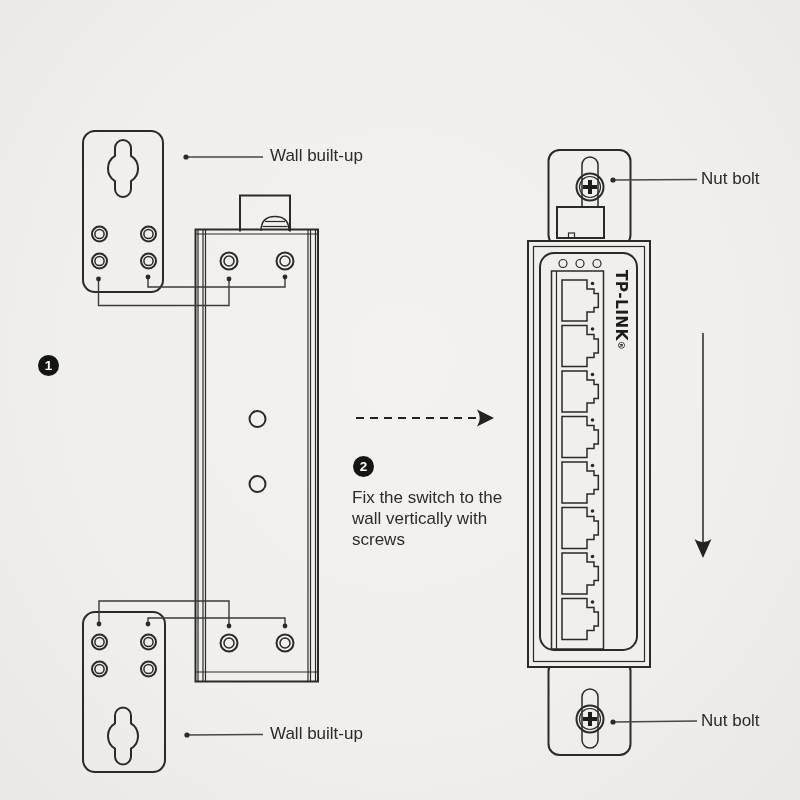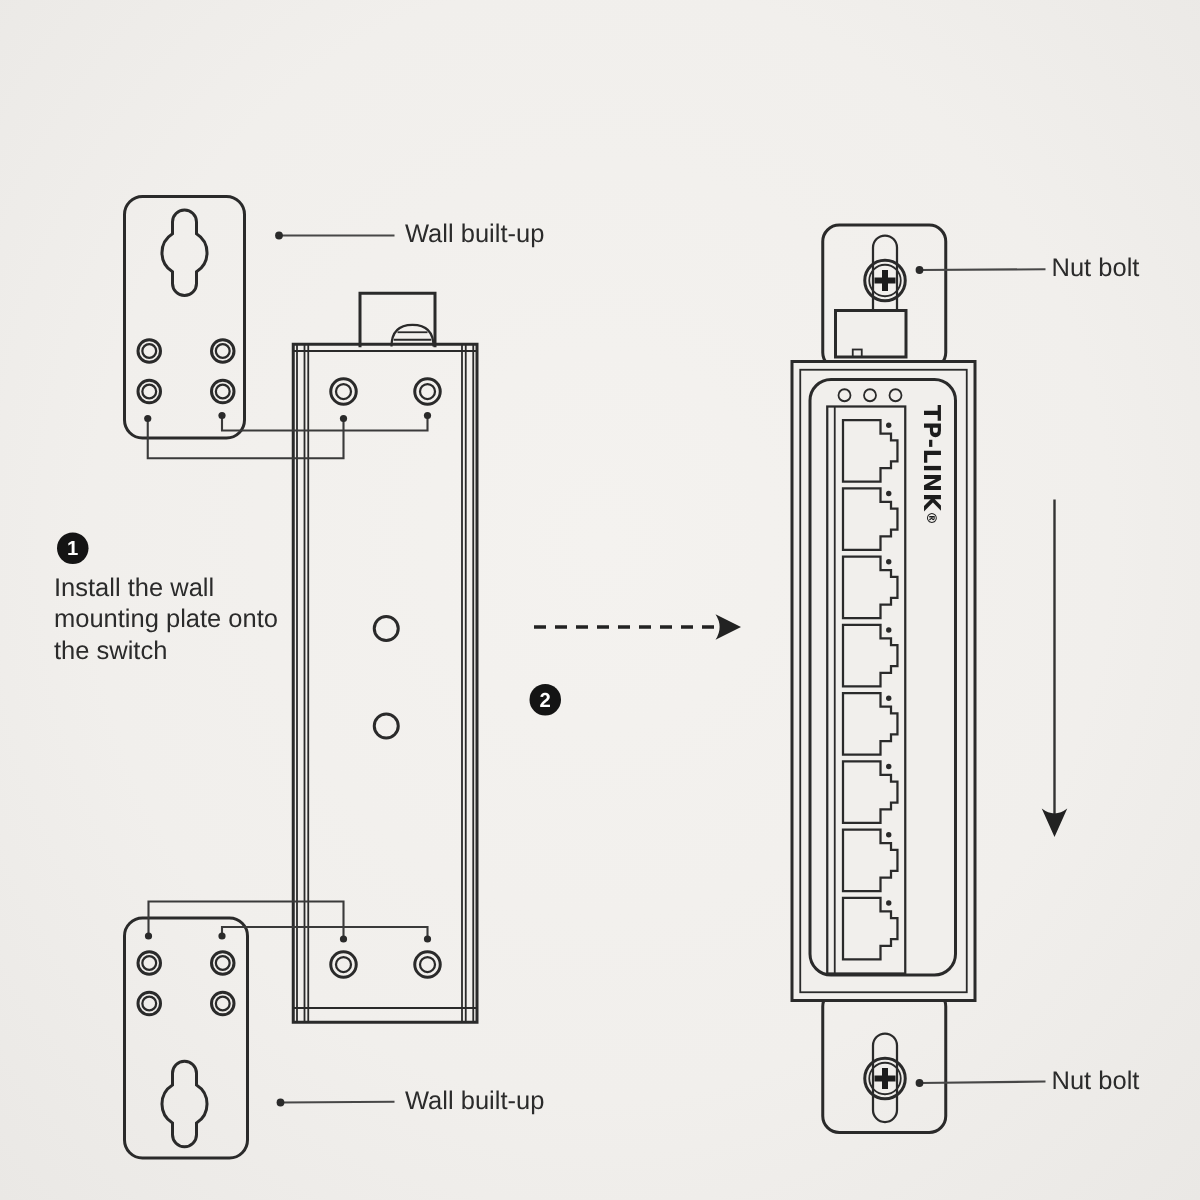--- a/index.html
+++ b/index.html
@@ -179,16 +179,16 @@
         <circle cx="613" cy="722" r="2.6" class="dot"></circle>
     </g>
   </svg>
 
   <span class="label" style="left:270px;top:146px">Wall built-up</span>
   <span class="label" style="left:701px;top:169px">Nut bolt</span>
   <span class="label" style="left:270px;top:724px">Wall built-up</span>
   <span class="label" style="left:701px;top:711px">Nut bolt</span>
 
   <div class="badge" style="left:38px;top:355px">1</div>
-  <div class="step-text" style="left:36px;top:381px;width:165px">Install the wall mounting plate onto the switch</div>
 
   <div class="badge" style="left:353px;top:456px">2</div>
+  <div class="step-text" style="left:352px;top:487px;width:170px">Fix the switch to the wall vertically with screws</div>
 </div>
 
 </body></html>

